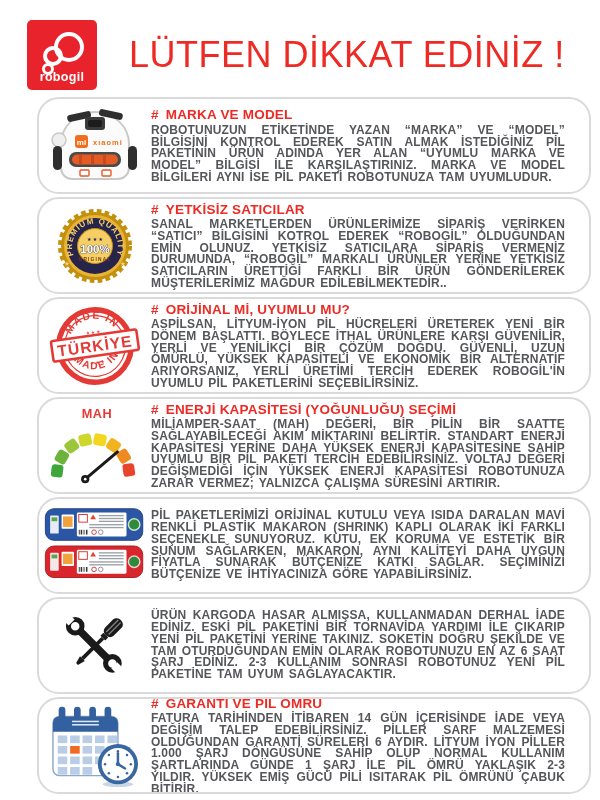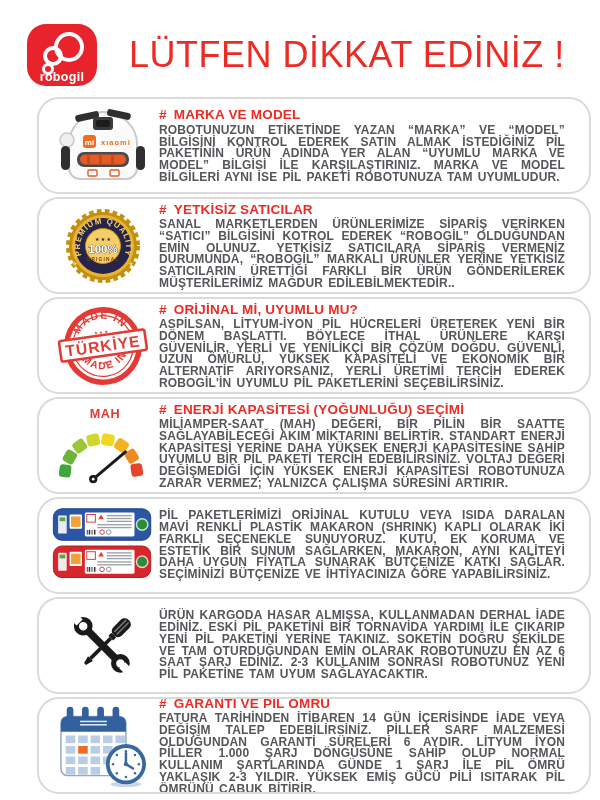--- a/index.html
+++ b/index.html
@@ -1,24 +1,24 @@
 <!DOCTYPE html>
 <html><head>
 <meta charset="utf-8">
 <style>
   html,body{margin:0;padding:0;width:600px;height:800px;background:#ffffff;
     font-family:"Liberation Sans",sans-serif;overflow:hidden;}
   .header{display:flex;align-items:center;padding:20px 0 0 27px;height:70px;}
-  .logo{width:70px;height:62px;border-radius:19px;background:#E8232B;flex:none;
+  .logo{width:70px;height:70px;border-radius:5px;background:#E8232B;flex:none;
     display:flex;align-items:center;justify-content:center;}
   .title{margin-left:32px;font-size:36px;font-weight:400;color:#ED2B24;letter-spacing:.5px;}
   .cards{margin:7px 9px 0 37px;}
   .card{height:97px;box-sizing:border-box;border:2.5px solid #DADADA;border-radius:22px;
     display:flex;align-items:center;margin-bottom:3px;background:#fff;overflow:hidden;}
-  .icon-box{width:112px;flex:none;display:flex;align-items:center;justify-content:center;padding-left:8px;}
+  .icon-box{width:112px;flex:none;display:flex;align-items:center;justify-content:center;}
   .content{flex:1;padding-right:24px;}
   .heading{font-size:13.5px;font-weight:700;color:#ED2B24;margin:0 0 2.5px 0;letter-spacing:.2px;}
   .hash{margin-right:7px;}
   .body-text{font-size:12px;line-height:11.7px;font-weight:700;color:#55565A;
     text-align:justify;margin:0;letter-spacing:.15px;word-spacing:1.6px;}
   svg text{font-family:"Liberation Sans",sans-serif;}
 </style>
 </head>
 <body>
 

